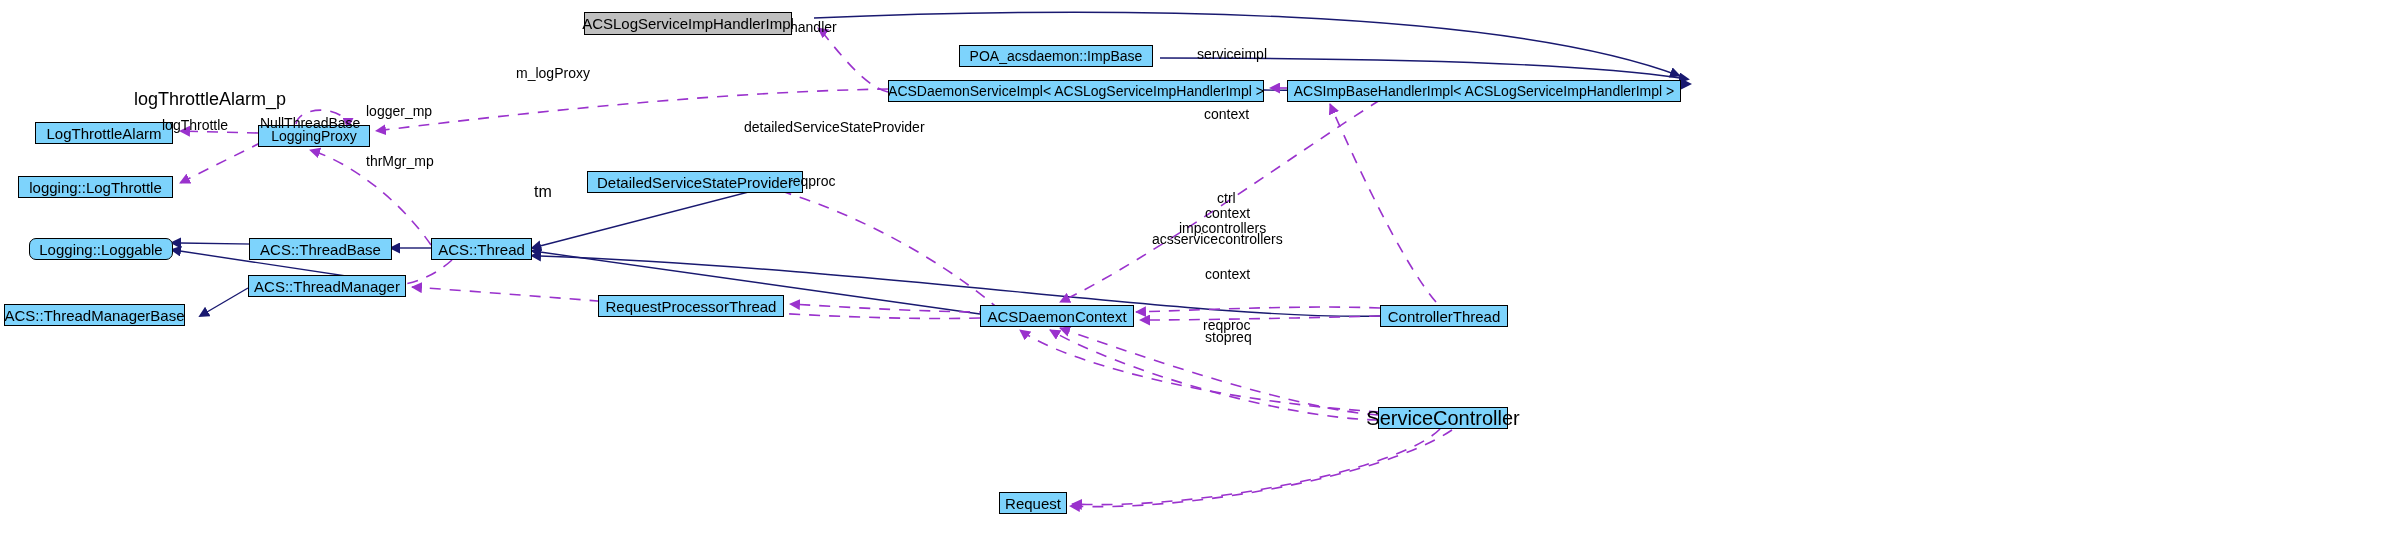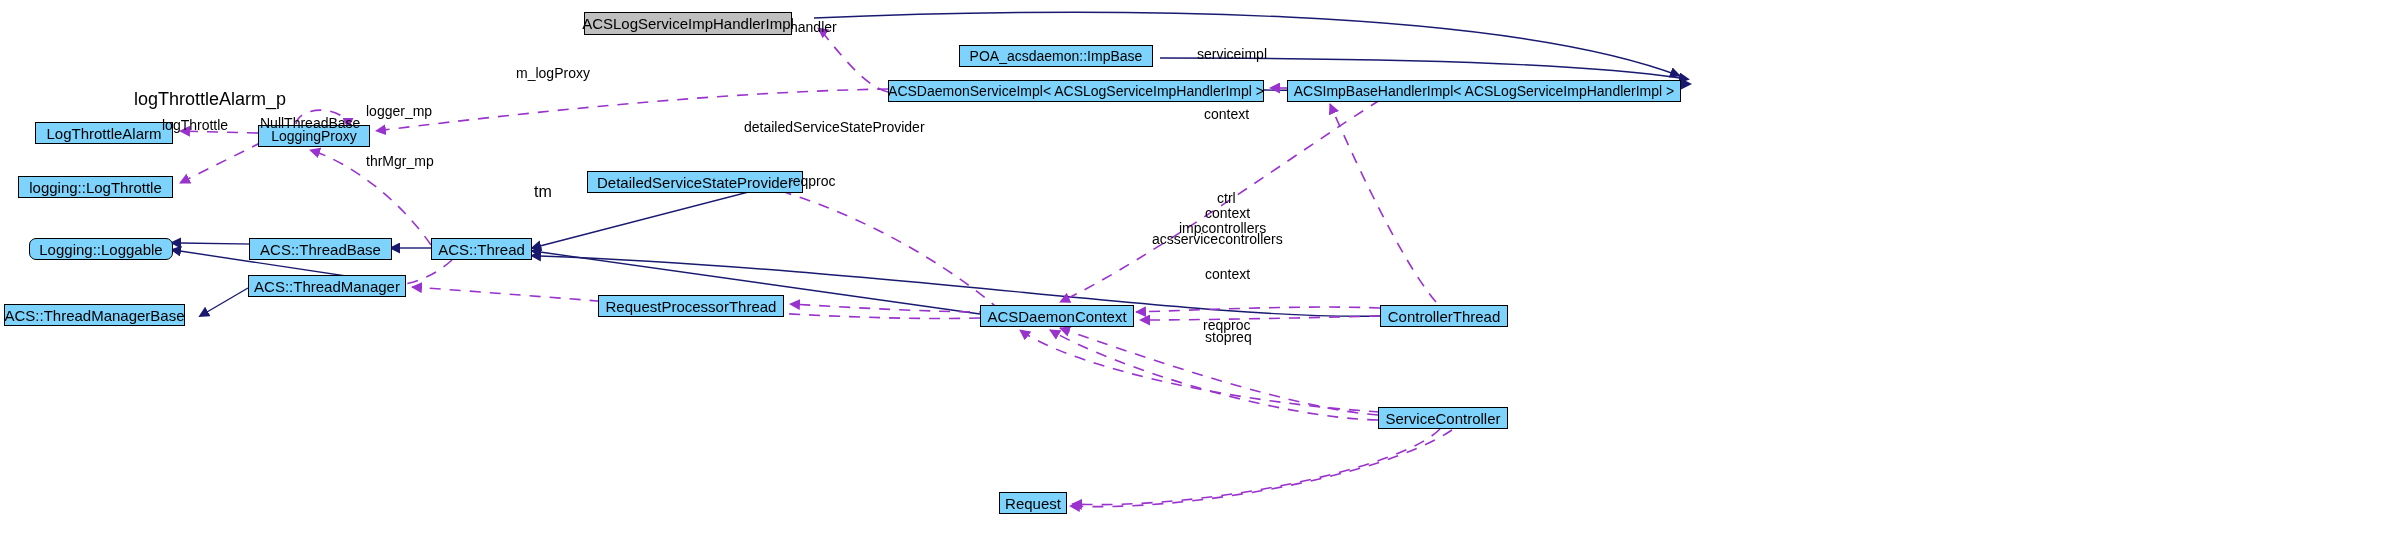--- a/index.html
+++ b/index.html
@@ -131,21 +131,21 @@
   <div class="node" style="left:888px; top:80px; width:376px; height:22px; font-size:14px;">ACSDaemonServiceImpl&lt; ACSLogServiceImpHandlerImpl &gt;</div>
 
   <div class="node" style="left:959px; top:45px; width:194px; height:22px; font-size:14px;">POA_acsdaemon::ImpBase</div>
 
   <div class="node" style="left:1287px; top:80px; width:394px; height:22px; font-size:14px;">ACSImpBaseHandlerImpl&lt; ACSLogServiceImpHandlerImpl &gt;</div>
 
   <div class="node" style="left:980px; top:305px; width:154px; height:22px; font-size:15px;">ACSDaemonContext</div>
 
   <div class="node" style="left:1380px; top:305px; width:128px; height:22px; font-size:15px;">ControllerThread</div>
 
-  <div class="node" style="left:1378px; top:407px; width:130px; height:22px; font-size:15px;">ServiceController</div>
+  <div class="node" style="left:1378px; top:407px; width:130px; height:22px; font-size:20px;">ServiceController</div>
 
   <div class="node" style="left:999px; top:492px; width:68px; height:22px; font-size:15px;">Request</div>
 
   <div class="edge-label" style="left:134px; top:78px; font-size:18px;margin-top:12px;">logThrottleAlarm_p</div>
 
   <div class="edge-label" style="left:162px; top:118px; font-size:14px;">logThrottle</div>
 
   <div class="edge-label" style="left:260px; top:116px; font-size:14px;">NullThreadBase</div>
 
   <div class="edge-label" style="left:366px; top:104px; font-size:14px;">logger_mp</div>

